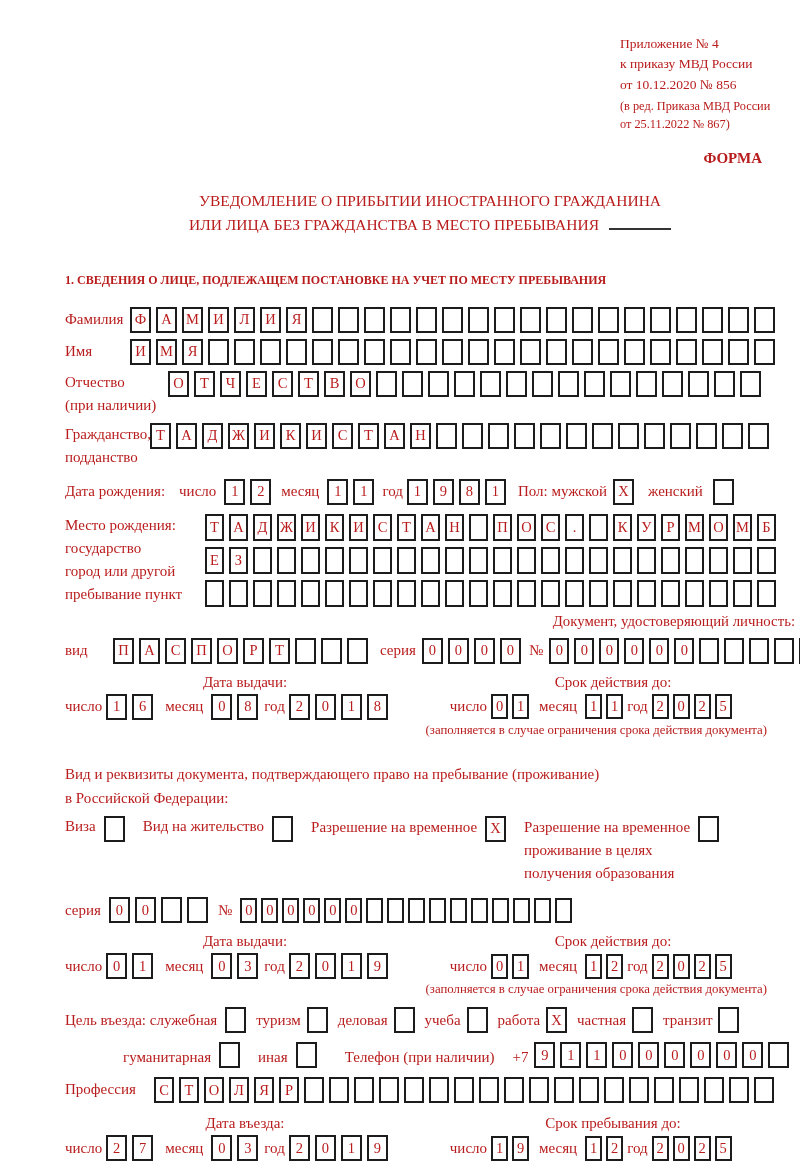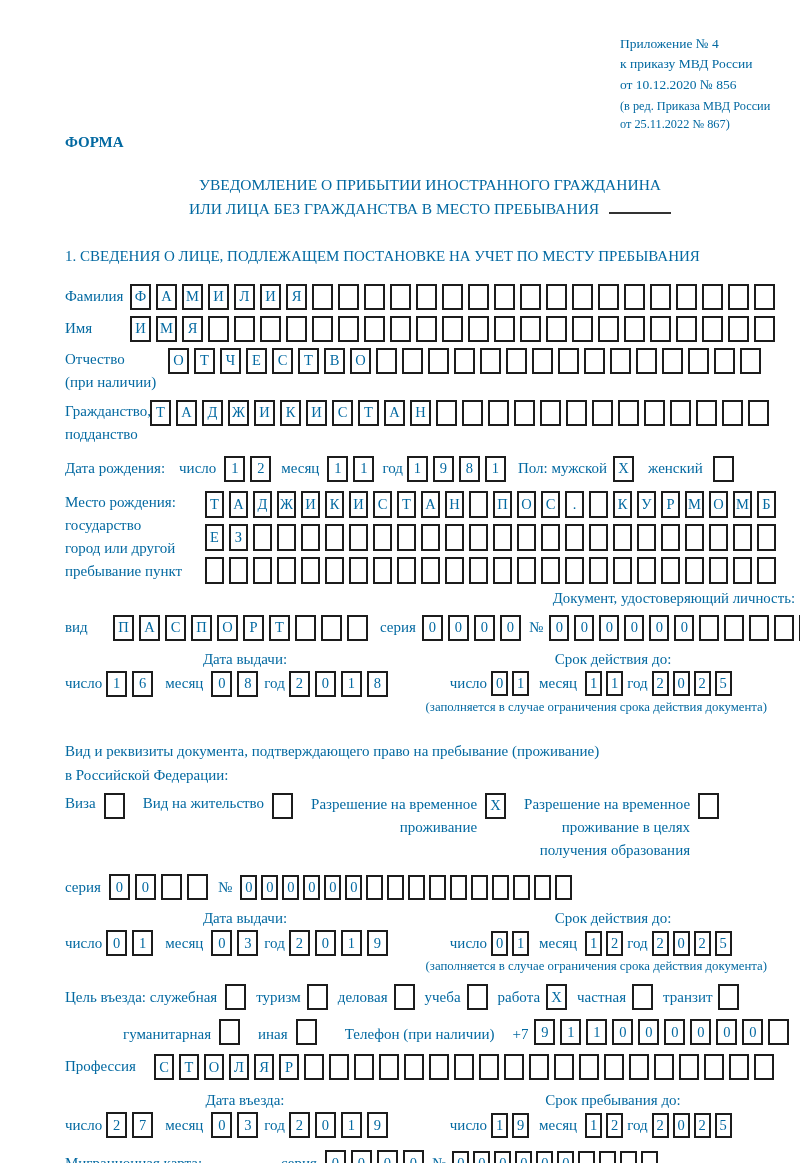--- a/index.html
+++ b/index.html
@@ -1,30 +1,30 @@
 <!DOCTYPE html>
 <html><head>
 <meta charset="utf-8">
 <style>
   html,body{margin:0;padding:0;background:#e8e8e8}
-  .page{width:800px;height:1163px;background:#ffffff;color:#0369a1;
+  .page{width:800px;height:1163px;background:#ffffff;color:#b91c1c;
         font-family:"Liberation Serif","DejaVu Serif",serif;
         position:relative;overflow:hidden;margin:0 auto}
   .content{padding:34px 5px 0 65px}
 
   
   .appendix{margin-left:555px;font-size:13.5px;line-height:1.5}
   .appendix .sub{font-size:12.3px;line-height:1.5;margin-top:2px}
-  .forma{font-weight:bold;font-size:15px;padding-right:33px;}
+  .forma{font-weight:bold;font-size:15px;text-align:right;padding-right:33px;margin-top:16px}
 
   
   .title{font-weight:normal;font-size:15.5px;line-height:1.55;text-align:center;margin-top:22px}
   .blank-line{display:inline-block;width:62px;border-bottom:2px solid #333;height:0.9em;margin-left:10px}
 
-  .sec-heading{font-weight:normal;font-size:15px;margin-top:27px;margin-bottom:19px}
+  .sec-heading{font-weight:bold;font-size:12px;margin-top:36px;margin-bottom:19px}
 
   
   .row{display:flex;align-items:flex-start;margin-bottom:6px}
   .lbl{font-size:15px;flex:0 0 auto;padding-top:4px}
   .lbl-block{font-size:15px;flex:0 0 auto;line-height:23px}
   .w65{width:65px}.w103{width:103px}.w85{width:85px}.w140{width:140px}
 
   
   .cells{display:inline-flex;gap:5px;flex:0 0 auto}
   .cell{box-sizing:border-box;flex:0 0 auto;width:21px;height:26px;border:2px solid #1c1c1c;
@@ -48,21 +48,21 @@
   .dr{display:flex;align-items:center}
   .dr .right-group{margin-left:62px}
   .note{font-size:12.8px;text-align:right;padding-right:28px;margin:3px 0 8px 0}
 
   .doc-heading{font-weight:normal;font-size:14.8px;text-align:right;margin:4px 0 8px 0}
   .para{font-size:15px;line-height:1.6;margin-top:24px}
 
   
   .permits{display:flex;align-items:flex-start;margin-top:6px;margin-bottom:12px}
   .permits .opt-text{font-size:15px}
-  .permits .center{text-align:right;line-height:1.55}
+  .permits .center{text-align:left;line-height:1.55}
   .cb{margin-left:8px}
 
   .opt{display:flex;align-items:center;margin-right:10px}
   .opt .lbl{padding-top:0}
   .purpose-row{display:flex;align-items:center;margin-top:10px}
   .phone-row{display:flex;align-items:center;margin-top:9px}
 </style>
 </head>
 <body>
 
@@ -426,21 +426,20 @@
       <span class="opt-text lbl" style="padding-top:2px">Виза</span>
       <span class="cells cb">
           <span class="cell"></span>
         </span>
       <span class="opt-text lbl ml18" style="padding-top:2px">Вид на жительство</span>
       <span class="cells cb ml12">
           <span class="cell"></span>
         </span>
       <span class="opt-text center ml18">
         <div>Разрешение на временное</div>
-        <div>проживание</div>
       </span>
       <span class="cells cb ml10">
           <span class="cell">X</span>
         </span>
       <span class="opt-text center ml18">
         <div>Разрешение на временное</div>
         <div>проживание в целях</div>
         <div>получения образования</div>
       </span>
       <span class="cells cb ml10">

